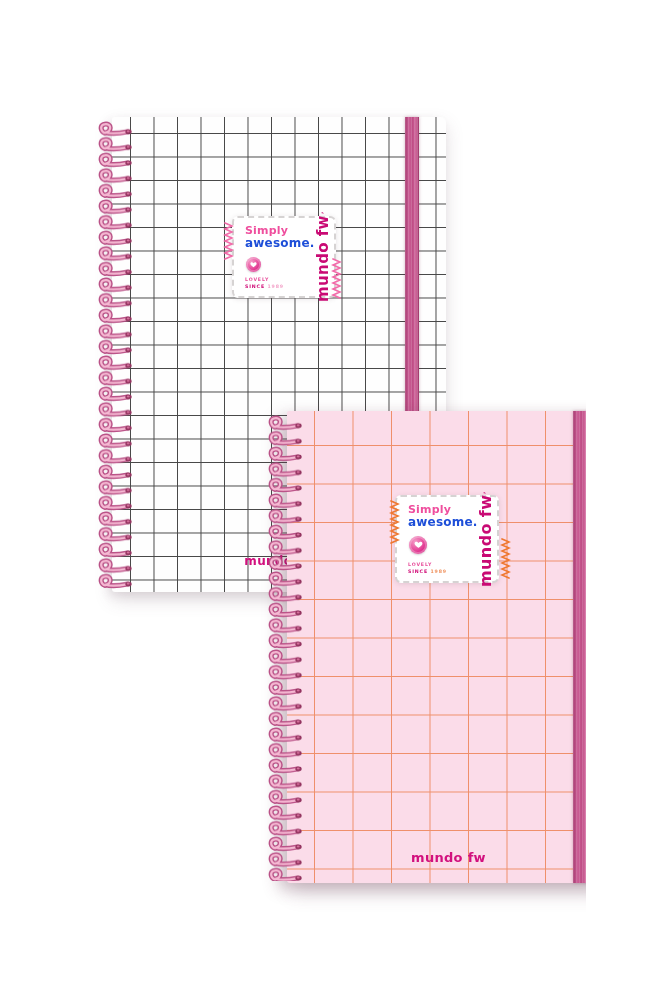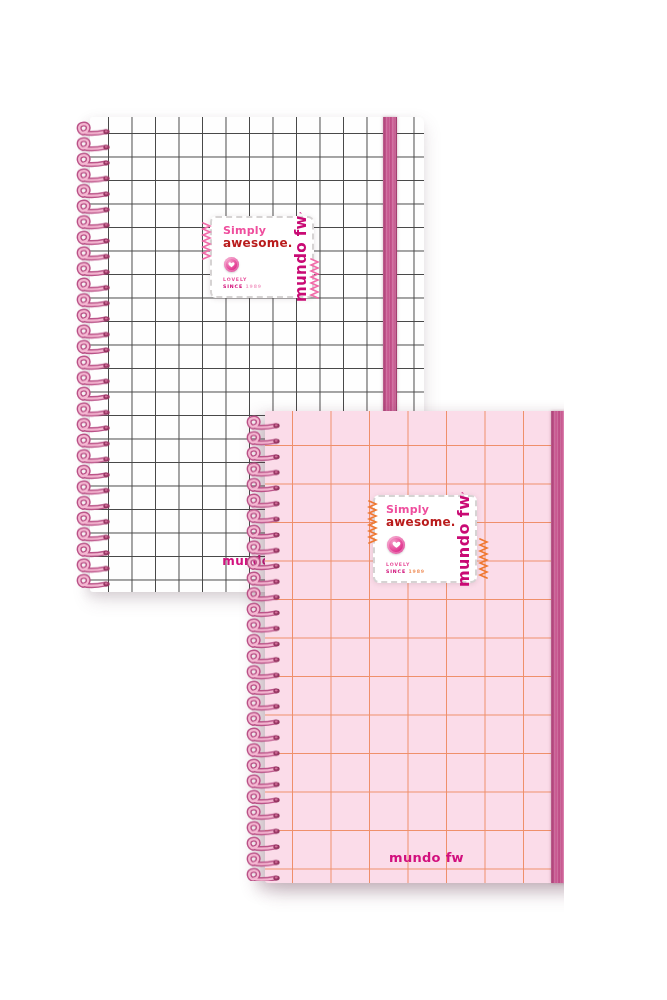--- a/index.html
+++ b/index.html
@@ -1,18 +1,19 @@
 <!DOCTYPE html>
 <html><head>
 <meta charset="utf-8">
 <style>
   html,body{margin:0;padding:0;background:#ffffff;}
   .canvas{
     position:relative;width:564px;height:1000px;background:#ffffff;overflow:hidden;
     font-family:"DejaVu Sans",sans-serif;
+    margin-left:22px;
   }
   .notebook{position:absolute;}
   .notebook-white{left:76px;top:117px;width:348px;height:483px;z-index:1;}
   .notebook-pink{left:246px;top:411px;width:342px;height:480px;z-index:2;}
 
   .cover{position:absolute;top:0;border-radius:2px 5px 5px 3px;}
   .cover-white{
     left:14px;width:334px;height:475px;
     background-color:#fefefe;
     background-image:
@@ -49,21 +50,21 @@
   .notebook-pink  .elastic{left:286px;width:16px;}
 
   .label{
     position:absolute;background:#ffffff;border:2px dashed #d6d3d3;border-radius:6px;
     box-shadow:0 1px 5px rgba(90,60,75,.15);
   }
   .notebook-white .label{left:120px;top:99px;width:100px;height:78px;}
   .notebook-pink  .label{left:108px;top:84px;width:100px;height:84px;}
 
   .label-line1{margin:7px 0 0 11px;font-size:11px;font-weight:600;line-height:1.05;color:#ef4f9e;letter-spacing:.2px;}
-  .label-line2{margin:0 0 0 11px;font-size:12px;font-weight:800;line-height:1.1;color:#b91c1c;letter-spacing:.2px;}
+  .label-line2{margin:0 0 0 11px;font-size:12px;font-weight:800;line-height:1.1;color:#1d4ed8;letter-spacing:.2px;}
   .heart-badge{
     margin:7px 0 0 12px;border-radius:50%;
     display:flex;align-items:center;justify-content:center;
     background:radial-gradient(circle at 35% 32%,#f49cc7 0%,#e8519f 45%,#cf0573 88%);
     box-shadow:inset 0 0 0 2px rgba(255,255,255,.30),0 1px 2px rgba(0,0,0,.18);
   }
   .notebook-white .heart-badge{width:15px;height:15px;}
   .notebook-pink  .heart-badge{width:18px;height:18px;}
   .heart-badge svg{display:block;}
   .notebook-white .heart-badge svg{width:7px;height:7px;}

